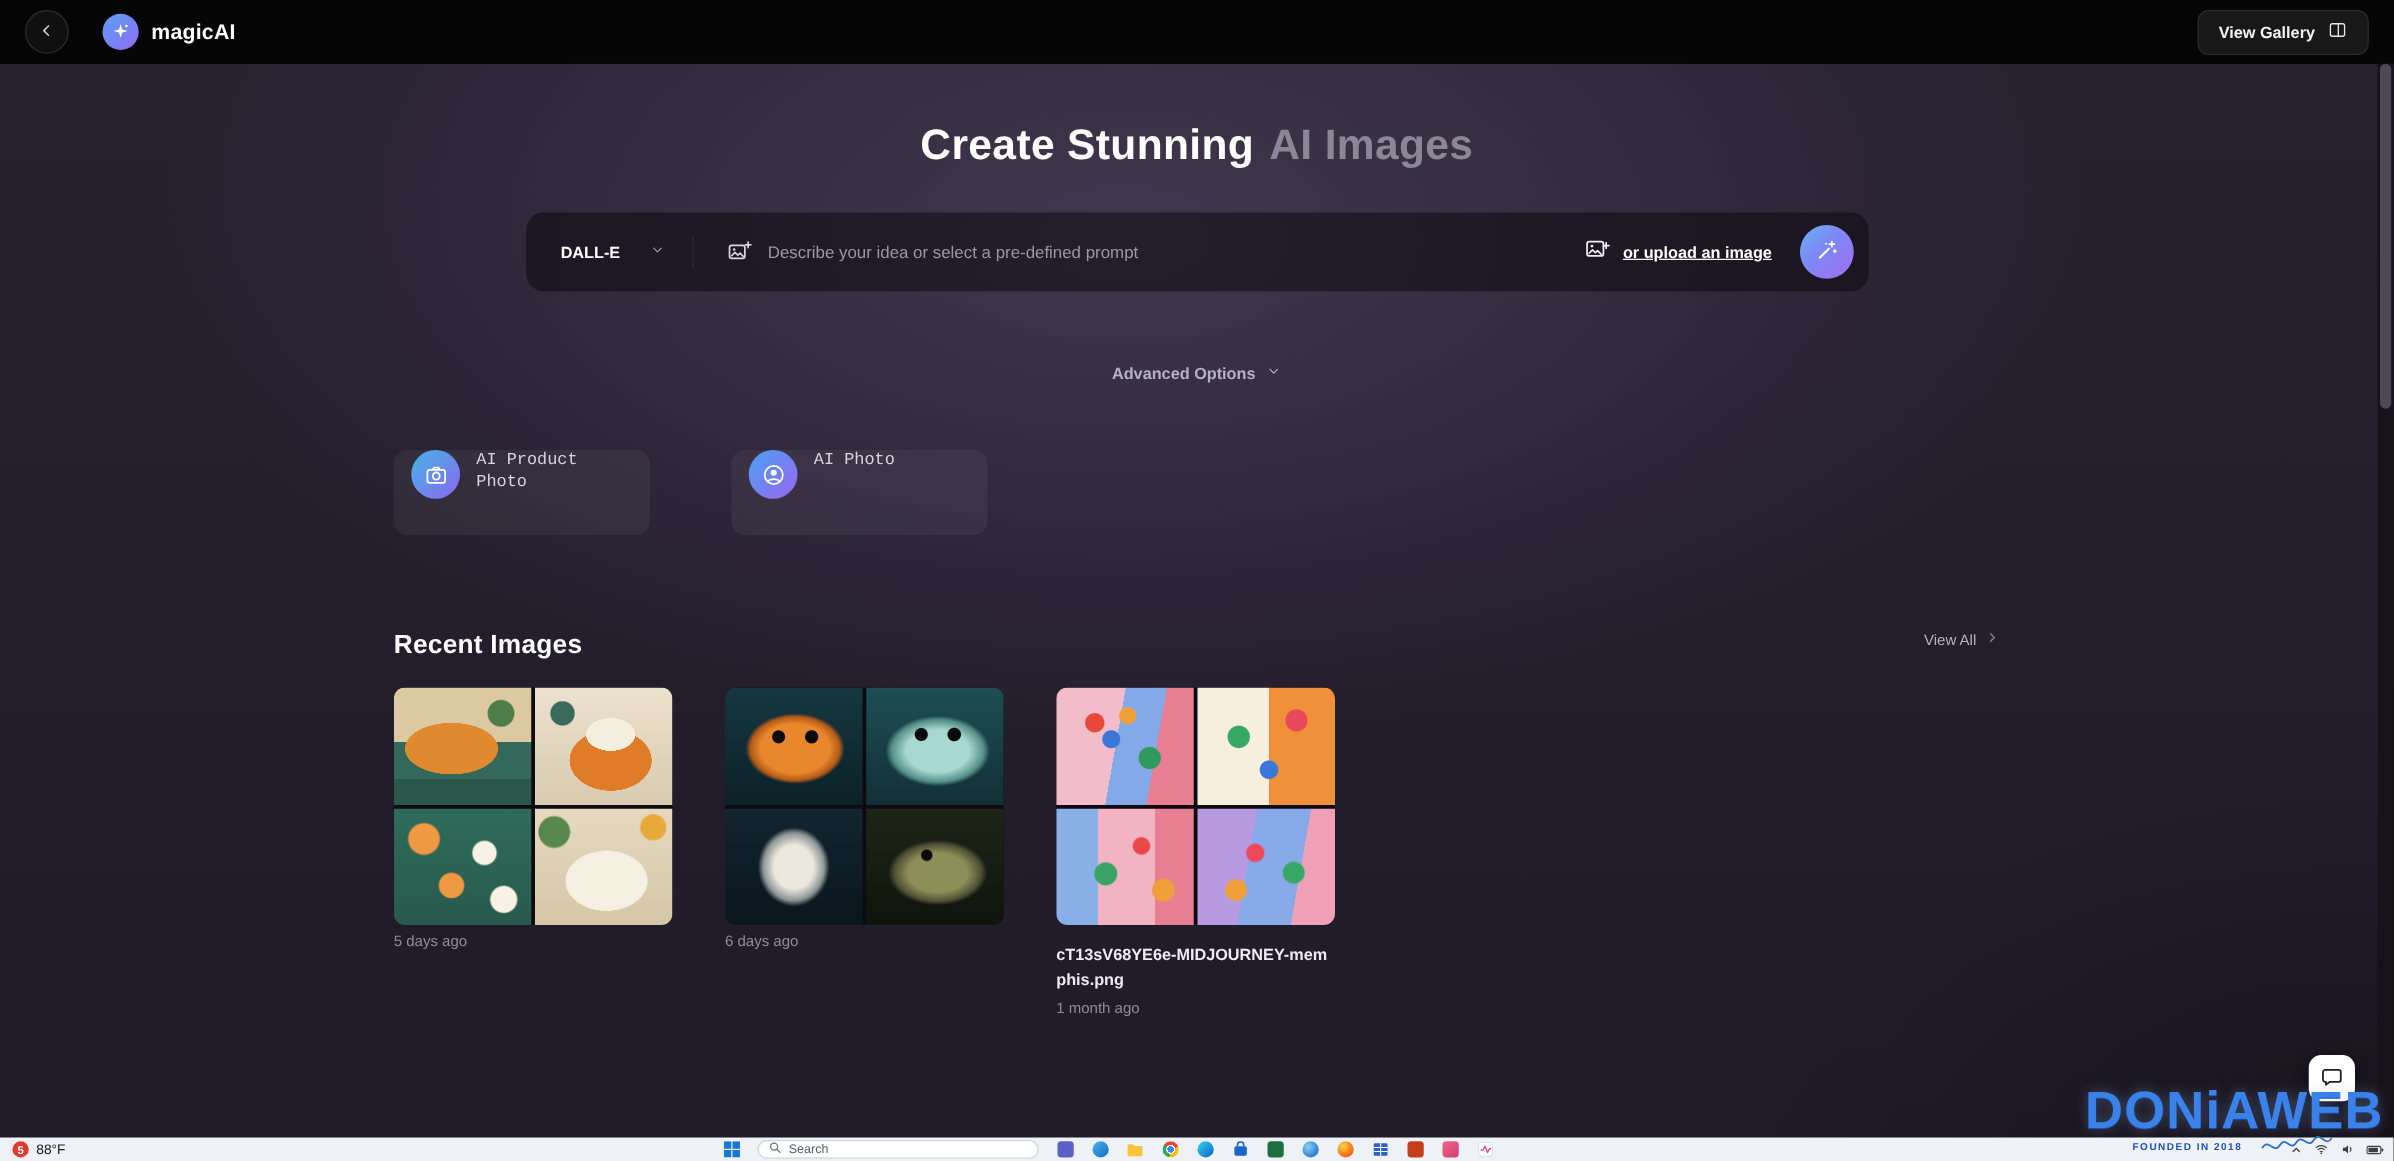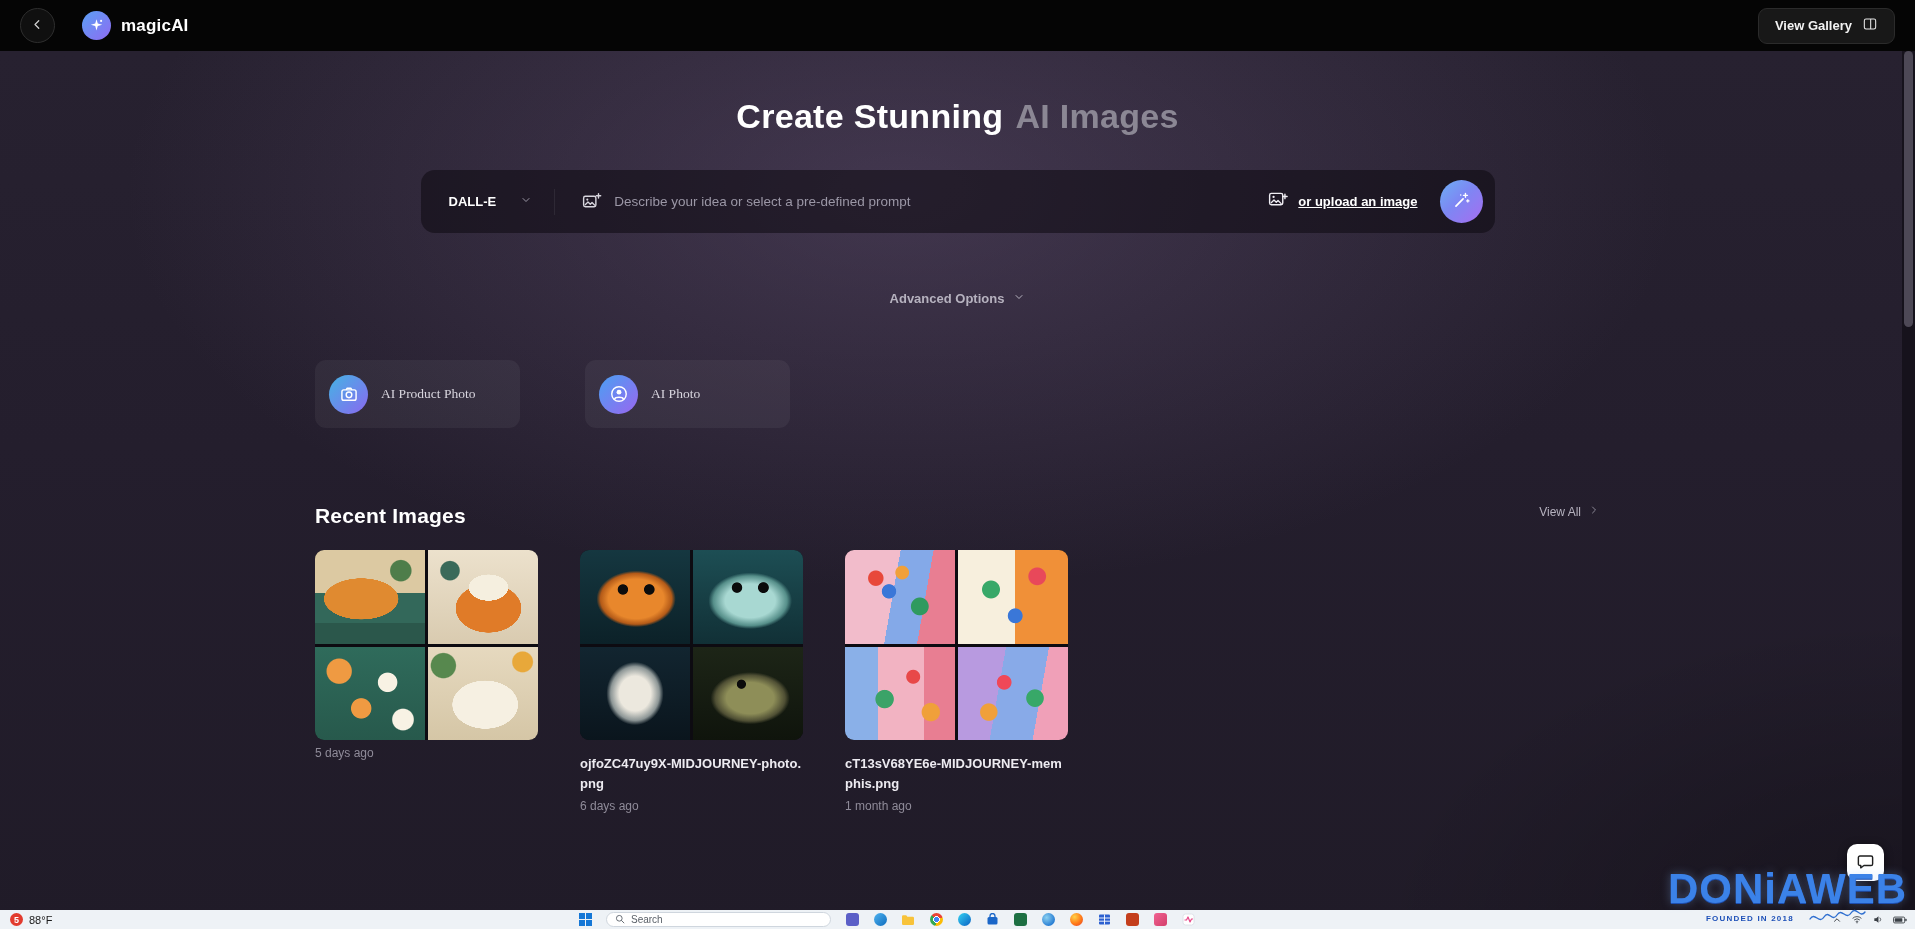--- a/index.html
+++ b/index.html
@@ -38,21 +38,21 @@
   .upload-wrap { display:flex; align-items:center; gap:10px; margin-right:22px; cursor:pointer; }
   .upload-link { color:#ffffff; font-size:13px; font-weight:700; text-decoration:underline; white-space:nowrap; }
   .generate-btn { width:43px; height:43px; border-radius:50%; border:none; cursor:pointer; flex:none;
     background:linear-gradient(135deg,#6db0f6 0%,#7d87f3 45%,#a76df0 100%); display:grid; place-items:center; }
 
   
   .advanced { display:flex; align-items:center; gap:9px; margin:58px auto 0; background:none; border:none; cursor:pointer; color:#b6b2bf; font-size:13px; font-weight:600; font-family:inherit; }
 
   
   .quick-row { width:1285px; margin:54px auto 0; display:flex; gap:65px; }
-  .quick-card { width:205px; height:68px; border-radius:11px; background:rgba(255,255,255,0.05); border:none; cursor:pointer; display:flex; align-items:center; gap:13px; padding:0 14px; text-align:left; font-family:Liberation Serif, serif; }
+  .quick-card { width:205px; height:68px; border-radius:11px; background:rgba(255,255,255,0.05); border:none; cursor:pointer; display:flex; align-items:flex-start; gap:13px; padding:0 14px; text-align:left; font-family:Liberation Mono, monospace; }
   .q-icon { width:39px; height:39px; border-radius:50%; flex:none; display:grid; place-items:center; }
   .camera-grad { background:linear-gradient(135deg,#44b4e4,#8a68f0); }
   .avatar-grad { background:linear-gradient(135deg,#4aa0f2,#9a66f0); }
   .q-label { color:#d8d5de; font-size:13.5px; line-height:1.35; }
 
   
   .recent-head { width:1285px; margin:76px auto 0; display:flex; align-items:flex-start; }
   .recent-title { color:#ffffff; font-size:21px; font-weight:800; letter-spacing:.2px; }
   .view-all { margin-left:auto; display:flex; align-items:center; gap:7px; color:#b6b2bf; font-size:12px; cursor:pointer; text-decoration:none; }
 
@@ -239,21 +239,20 @@
       <div class="age">5 days ago</div>
     </div>
 
     <div class="image-card">
       <div class="thumb">
         <div class="t2a"></div>
         <div class="t2b"></div>
         <div class="t2c"></div>
         <div class="t2d"></div>
       </div>
-      <div class="fname">ojfoZC47uy9X-MIDJOURNEY-photo.png</div>
       <div class="age">6 days ago</div>
     </div>
 
     <div class="image-card">
       <div class="thumb">
         <div class="t3a"></div>
         <div class="t3b"></div>
         <div class="t3c"></div>
         <div class="t3d"></div>
       </div>

